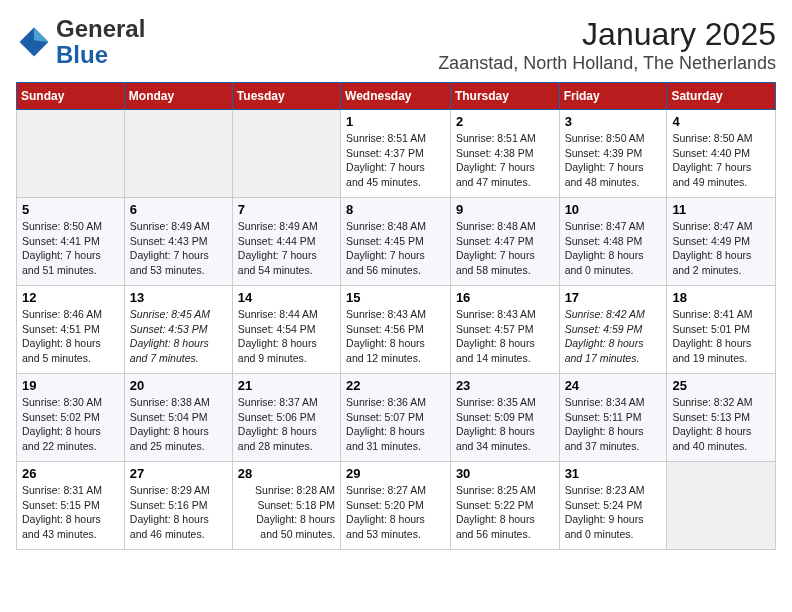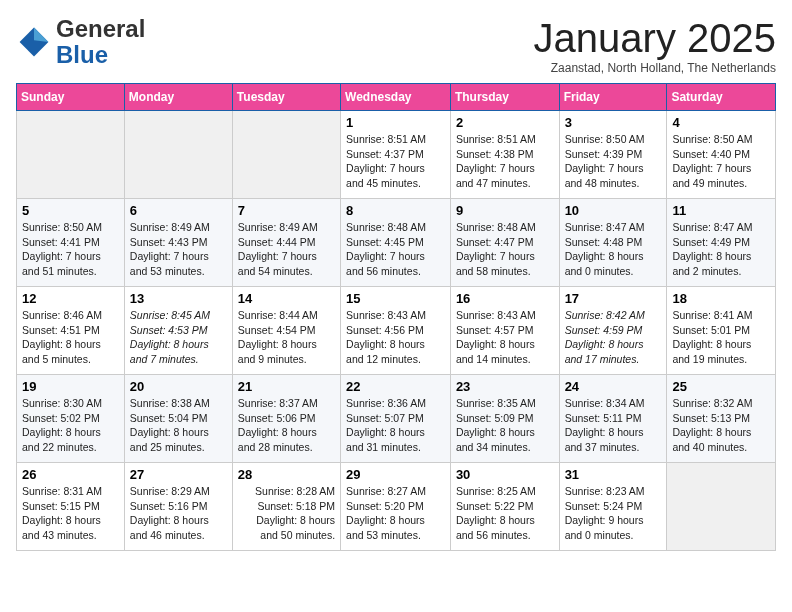--- a/index.html
+++ b/index.html
@@ -29,35 +29,35 @@
     .logo-blue { color: #1a5fa8; }
     .logo-icon {
       width: 36px;
       height: 36px;
       margin-right: 4px;
     }
     .title-block {
       text-align: right;
     }
     .month-title {
-      font-size: 40px;
+      font-size: 32px;
       font-weight: normal;
       color: #222;
     }
     .location {
-      font-size: 12px;
+      font-size: 18px;
       color: #444;
     }
     table {
       width: 100%;
       border-collapse: collapse;
       font-size: 11px;
     }
     thead tr th {
-      background: #ec4899;
+      background: #b91c1c;
       color: #fff;
       padding: 6px 4px;
       text-align: left;
       font-weight: bold;
       font-size: 12px;
       border: 1px solid #1a5fa8;
     }
     tbody tr td {
       border: 1px solid #ccc;
       vertical-align: top;

